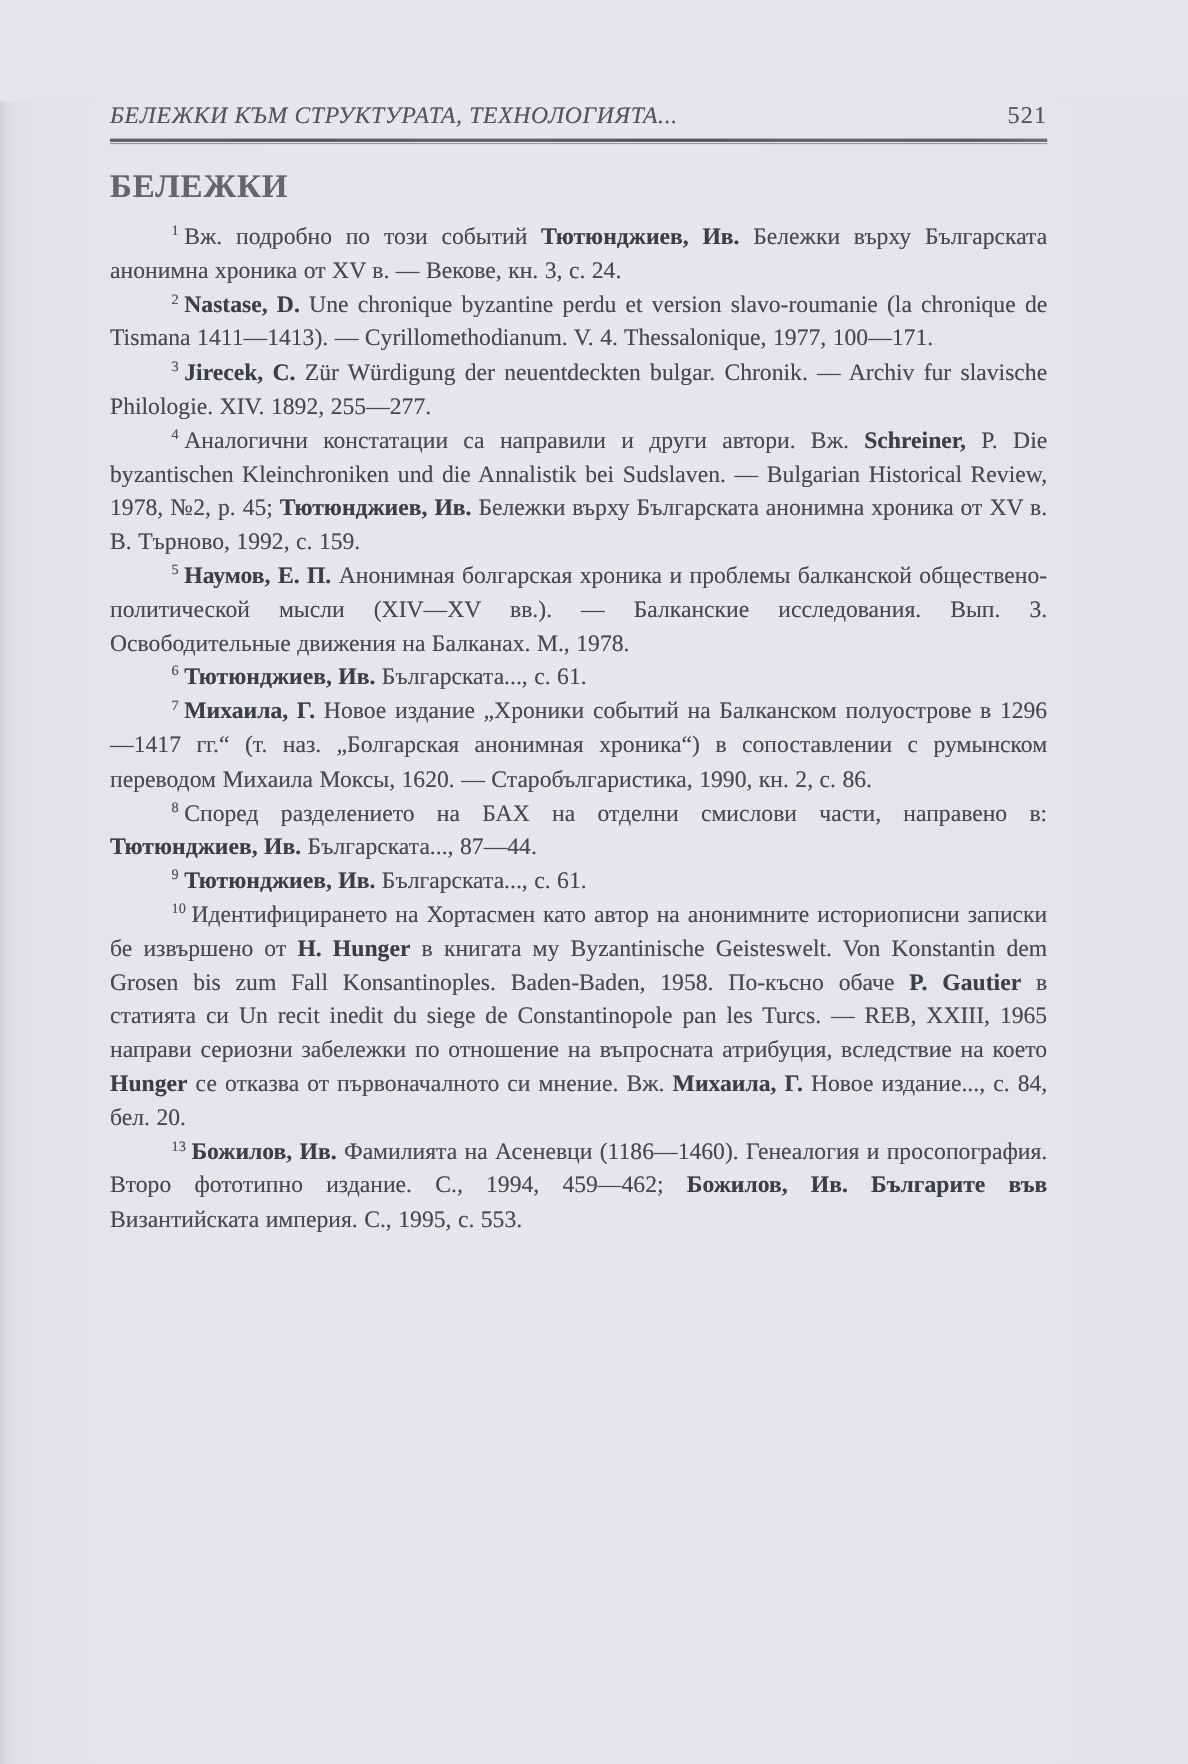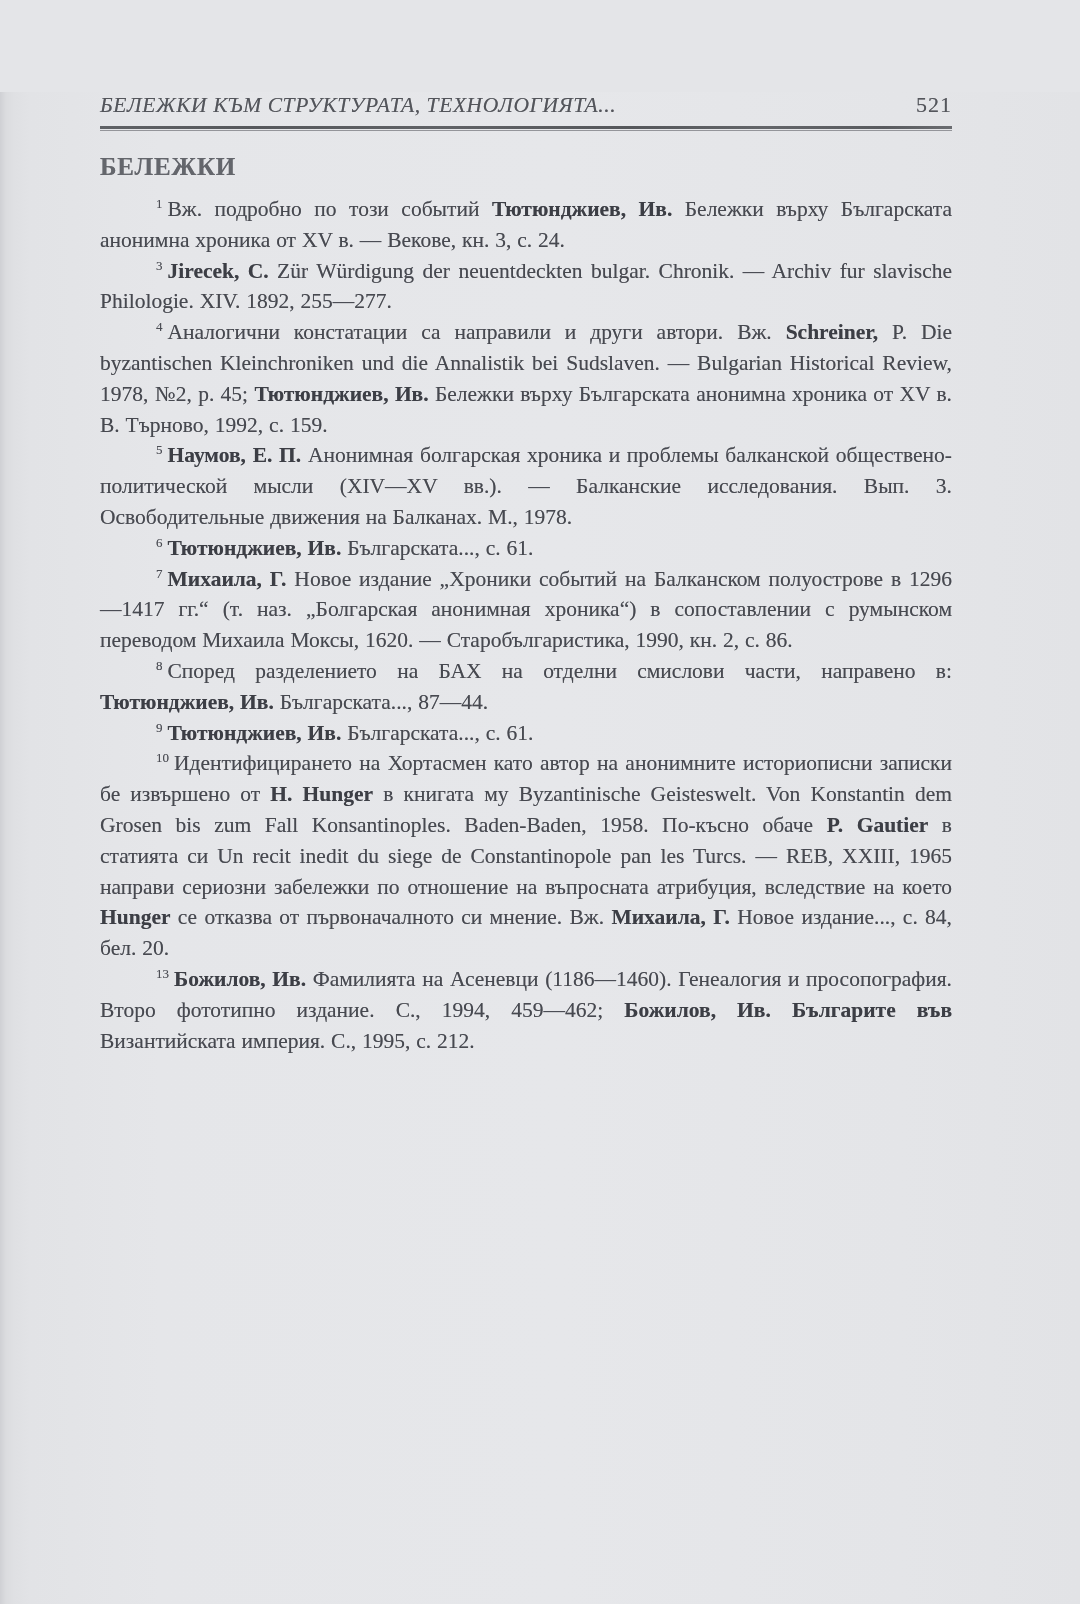--- a/index.html
+++ b/index.html
@@ -55,21 +55,21 @@
     background: linear-gradient(90deg,#5f6165 0%, #56585c 18%, #606266 40%, #55575b 62%, #636569 78%, #595b5f 92%, #6a6c70 100%);
   }
   .rule-thin {
     position: absolute; left: 0; top: 4px;
     width: 100%; height: 1px;
     background: #94959a;
   }
   
   .section-title {
     margin: 21px 0 0 0;
-    font-size: 25px;
+    font-size: 30px;
     font-weight: 700;
     letter-spacing: 0.8px;
     color: #64666c;
     text-shadow: 0 0 0.6px rgba(95,97,103,.6);
   }
   
   .notes {
     margin-top: 13px;
     color: #474950;
   }
@@ -107,29 +107,30 @@
 
     <div class="header-rule">
       <div class="rule-thick"></div>
       <div class="rule-thin"></div>
     </div>
 
     <h2 class="section-title">БЕЛЕЖКИ</h2>
 
     <div class="notes" id="notes">
         <p><sup>1</sup><span>Вж. подробно по този событий </span><b>Тютюнджиев, Ив.</b><span> Бележки върху Българската анонимна хроника от XV в. — Векове, кн. 3, с. 24.</span></p>
+        <p><sup>2</sup><b>Nastase, D.</b><span> Une chronique byzantine perdu et version slavo-roumanie (la chronique de Tismana 1411—1413). — Cyrillomethodianum. V. 4. Thessalonique, 1977, 100—171.</span></p>
         <p><sup>3</sup><b>Jirecek, C.</b><span> Zür Würdigung der neuentdeckten bulgar. Chronik. — Archiv fur slavische Philologie. XIV. 1892, 255—277.</span></p>
         <p><sup>4</sup><span>Аналогични констатации са направили и други автори. Вж. </span><b>Schreiner,</b><span> P. Die byzantischen Kleinchroniken und die Annalistik bei Sudslaven. — Bulgarian Historical Review, 1978, №2, p. 45; </span><b>Тютюнджиев, Ив.</b><span> Бележки върху Българската анонимна хроника от XV в. В. Търново, 1992, с. 159.</span></p>
         <p><sup>5</sup><b>Наумов, Е. П.</b><span> Анонимная болгарская хроника и проблемы балканской обществено-политической мысли (XIV—XV вв.). — Балканские исследования. Вып. 3. Освободительные движения на Балканах. М., 1978.</span></p>
         <p><sup>6</sup><b>Тютюнджиев, Ив.</b><span> Българската..., с. 61.</span></p>
         <p><sup>7</sup><b>Михаила, Г.</b><span> Новое издание „Хроники событий на Балканском полуострове в 1296—1417 гг.“ (т. наз. „Болгарская анонимная хроника“) в сопоставлении с румынском переводом Михаила Моксы, 1620. — Старобългаристика, 1990, кн. 2, с. 86.</span></p>
         <p><sup>8</sup><span>Според разделението на БАХ на отделни смислови части, направено в: </span><b>Тютюнджиев, Ив.</b><span> Българската..., 87—44.</span></p>
         <p><sup>9</sup><b>Тютюнджиев, Ив.</b><span> Българската..., с. 61.</span></p>
         <p><sup>10</sup><span>Идентифицирането на Хортасмен като автор на анонимните историописни записки бе извършено от </span><b>H. Hunger</b><span> в книгата му Byzantinische Geisteswelt. Von Konstantin dem Grosen bis zum Fall Konsantinoples. Baden-Baden, 1958. По-късно обаче </span><b>P. Gautier</b><span> в статията си Un recit inedit du siege de Constantinopole pan les Turcs. — REB, XXIII, 1965 направи сериозни забележки по отношение на въпросната атрибуция, вследствие на което </span><b>Hunger</b><span> се отказва от първоначалното си мнение. Вж. </span><b>Михаила, Г.</b><span> Новое издание..., с. 84, бел. 20.</span></p>
-        <p><sup>13</sup><b>Божилов, Ив.</b><span> Фамилията на Асеневци (1186—1460). Генеалогия и просопография. Второ фототипно издание. С., 1994, 459—462; </span><b>Божилов, Ив.</b><span> </span><b>Българите във</b><span> Византийската империя. С., 1995, с. 212.</span></p>
+        <p><sup>13</sup><b>Божилов, Ив.</b><span> Фамилията на Асеневци (1186—1460). Генеалогия и просопография. Второ фототипно издание. С., 1994, 459—462; </span><b>Божилов, Ив.</b><span> </span><b>Българите във</b><span> Византийската империя. С., 1995, с. 553.</span></p>
       </div>
 
   </div>
 
   <div class="bottom-marks">
     
     
     
     
     

